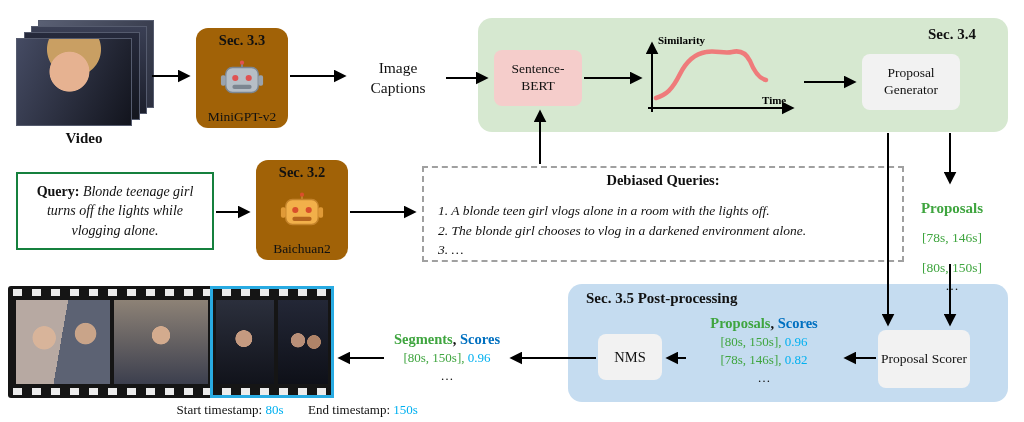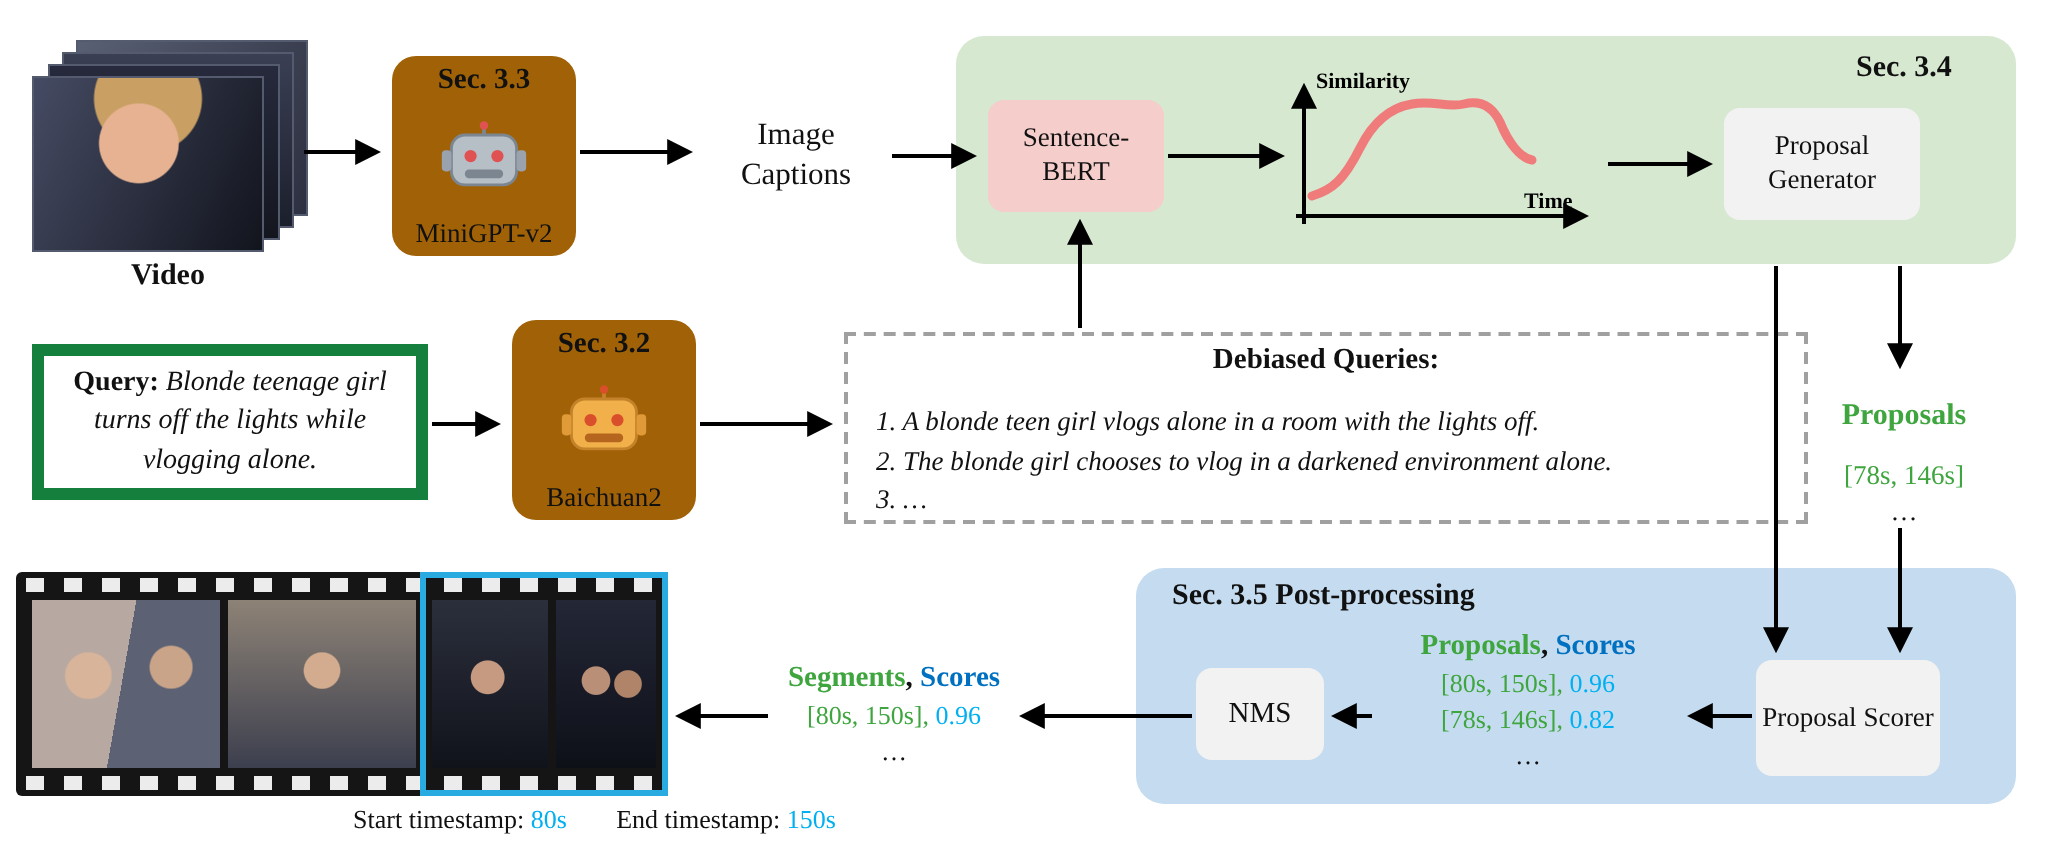--- a/index.html
+++ b/index.html
@@ -52,21 +52,21 @@
   .v4{left:0;top:18px;background:
       radial-gradient(circle at 46% 38%,#e6b291 0 24%,rgba(0,0,0,0) 25%),
       radial-gradient(circle at 50% 12%,#c99f63 0 28%,rgba(0,0,0,0) 29%),
       linear-gradient(115deg,#454b63,#12141d);}
   .video-label{left:16px;top:130px;width:136px;text-align:center;font-weight:bold;font-size:15px;}
 
   
   .captions{left:352px;top:58px;width:92px;text-align:center;font-size:15.5px;line-height:1.3;}
 
   
-  .query-box{left:16px;top:172px;width:198px;height:78px;border:6px solid #15803d;background:#fff;
+  .query-box{left:16px;top:172px;width:198px;height:78px;border:2px solid #15803d;background:#fff;
     display:flex;align-items:center;justify-content:center;padding:4px 8px;z-index:2;}
   .query-inner{text-align:center;font-size:14px;line-height:1.4;}
 
   
   .debiased-box{left:422px;top:166px;width:482px;height:96px;border:2px dashed #a0a0a0;background:#fff;
     padding:4px 14px;z-index:2;}
   .deb-title{text-align:center;font-size:14.5px;font-weight:bold;margin-bottom:12px;}
   .deb-item{font-size:13.5px;font-style:italic;line-height:1.45;text-align:left;}
 
   
@@ -185,20 +185,21 @@
   <div class="abs debiased-box">
     <div class="deb-title">Debiased Queries:</div>
     <div class="deb-item">1. A blonde teen girl vlogs alone in a room with the lights off.</div>
     <div class="deb-item">2. The blonde girl chooses to vlog in a darkened environment alone.</div>
     <div class="deb-item">3. …</div>
   </div>
 
   <div class="abs proposals-col">
     <div class="title green-t">Proposals</div>
     <div class="val green-t">[78s, 146s]</div>
+    <div class="val green-t">[80s, 150s]</div>
     <div class="val">…</div>
   </div>
 
   <div class="abs node-box" style="left:598px;top:334px;width:64px;height:46px;font-size:14.5px;">NMS</div>
 
   <div class="abs scores-block">
     <div class="scores-head">
       <span class="green-t">Proposals</span><span>, </span><span class="blue-t">Scores</span>
     </div>
     <div class="scores-row">

